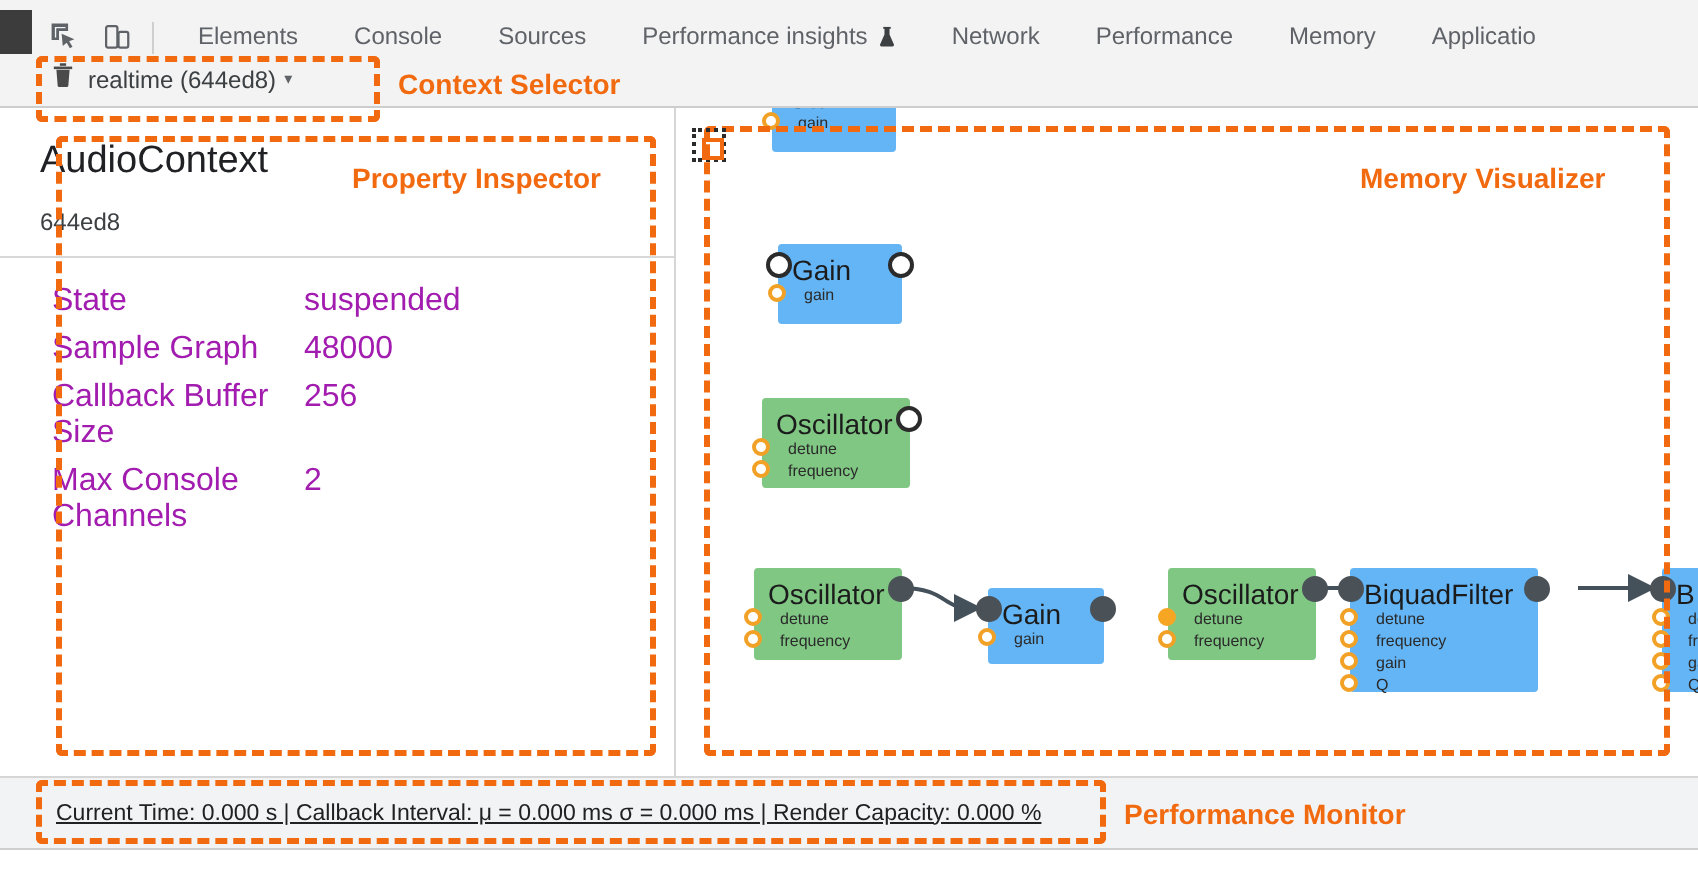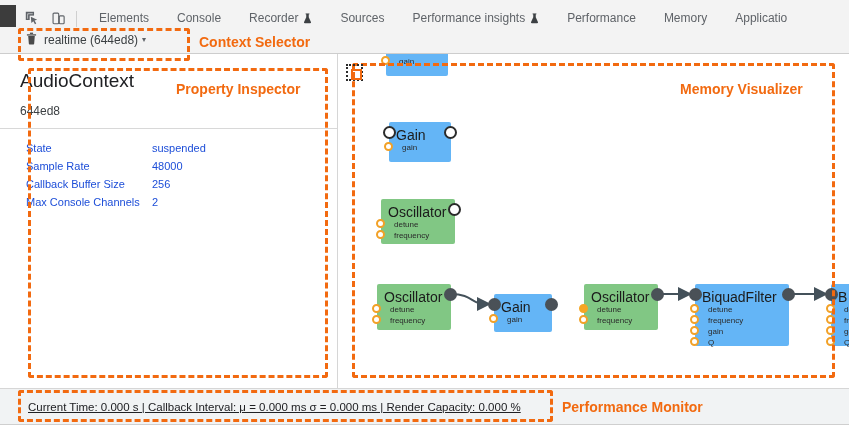--- a/index.html
+++ b/index.html
@@ -89,21 +89,21 @@
     padding: 12px 0 10px 20px;
   }
   .inspector-rule {
     height: 1px; background: #d8d8d8; margin: 0 0 0 0;
   }
   .prop-table {
     margin: 10px 0 0 26px;
     border-collapse: collapse;
   }
   .prop-table td {
-    font-size: 11px; color: #1d4ed8;
+    font-size: 16px; color: #a21caf;
     padding: 3px 0; vertical-align: top;
   }
   .prop-table td.k { width: 122px; }
   .prop-table td.v { padding-left: 4px; }
 
   
   .graph {
     position: absolute; left: 339px; top: 0;
     width: 510px; height: 334px;
     background: #ffffff;
@@ -220,39 +220,33 @@
       <div class="tool-sep"></div>
     </div>
     <div class="tabs">
       <div class="tab">
         <span>Elements</span>
       </div>
       <div class="tab">
         <span>Console</span>
       </div>
       <div class="tab">
-        <span>Recorder</span>
-        <span class="beaker">
-          <svg width="9" height="11" viewBox="0 0 10 12">
-            <path d="M3.6 1 V4.6 L1.2 10 a0.9 0.9 0 0 0 0.8 1.3 h6 a0.9 0.9 0 0 0 0.8 -1.3 L6.4 4.6 V1 Z" fill="#3c4043"></path>
-            <rect x="2.9" y="0.4" width="4.2" height="1" fill="#3c4043"></rect>
-          </svg>
-        </span>
-      </div>
-      <div class="tab">
         <span>Sources</span>
       </div>
       <div class="tab">
         <span>Performance insights</span>
         <span class="beaker">
           <svg width="9" height="11" viewBox="0 0 10 12">
             <path d="M3.6 1 V4.6 L1.2 10 a0.9 0.9 0 0 0 0.8 1.3 h6 a0.9 0.9 0 0 0 0.8 -1.3 L6.4 4.6 V1 Z" fill="#3c4043"></path>
             <rect x="2.9" y="0.4" width="4.2" height="1" fill="#3c4043"></rect>
           </svg>
         </span>
+      </div>
+      <div class="tab">
+        <span>Network</span>
       </div>
       <div class="tab">
         <span>Performance</span>
       </div>
       <div class="tab">
         <span>Memory</span>
       </div>
       <div class="tab">
         <span>Applicatio</span>
       </div>
@@ -281,21 +275,21 @@
       <div class="inspector-title">AudioContext</div>
       <div class="inspector-sub">644ed8</div>
       <div class="inspector-rule"></div>
       <table class="prop-table">
         <tbody>
             <tr>
           <td class="k">State</td>
           <td class="v">suspended</td>
         </tr>
         <tr>
-          <td class="k">Sample Rate</td>
+          <td class="k">Sample Graph</td>
           <td class="v">48000</td>
         </tr>
         <tr>
           <td class="k">Callback Buffer Size</td>
           <td class="v">256</td>
         </tr>
         <tr>
           <td class="k">Max Console Channels</td>
           <td class="v">2</td>
         </tr>
@@ -355,21 +349,21 @@
           </div>
           <div class="node" style="left: 245px; top: 230px; width: 74px; height: 46px;">
             <div class="node-box" style="width: 74px; height: 46px; background: rgb(129, 199, 132);"></div>
             <div class="node-title" style="left: 7px; top: 6px;">Oscillator</div>
             <div class="param" style="left: 13px; top: 22px;">detune</div>
             <div class="port port-param filled" style="left: -5px; top: 20px;"></div>
             <div class="param" style="left: 13px; top: 33px;">frequency</div>
             <div class="port port-param" style="left: -5px; top: 31px;"></div>
             <div class="port port-io filled" style="left: 67px; top: 4px;"></div>
           </div>
-          <div class="node" style="left: 356px; top: 230px; width: 94px; height: 62px;">
+          <div class="node" style="left: 336px; top: 230px; width: 94px; height: 62px;">
             <div class="node-box" style="width: 94px; height: 62px; background: rgb(100, 181, 246);"></div>
             <div class="node-title" style="left: 7px; top: 6px;">BiquadFilter</div>
             <div class="param" style="left: 13px; top: 22px;">detune</div>
             <div class="port port-param" style="left: -5px; top: 20px;"></div>
             <div class="param" style="left: 13px; top: 33px;">frequency</div>
             <div class="port port-param" style="left: -5px; top: 31px;"></div>
             <div class="param" style="left: 13px; top: 44px;">gain</div>
             <div class="port port-param" style="left: -5px; top: 42px;"></div>
             <div class="param" style="left: 13px; top: 55px;">Q</div>
             <div class="port port-param" style="left: -5px; top: 53px;"></div>

